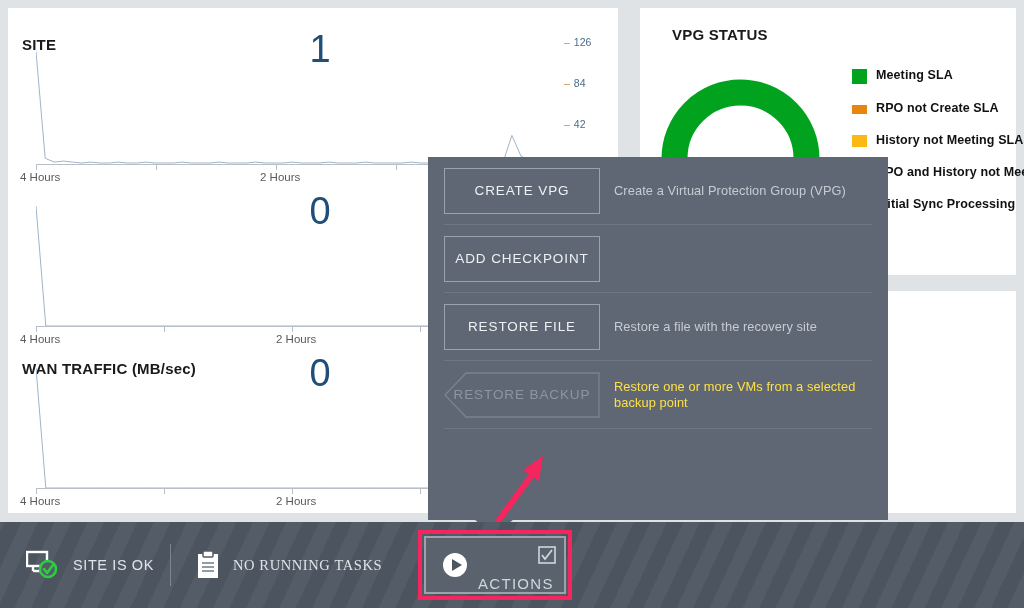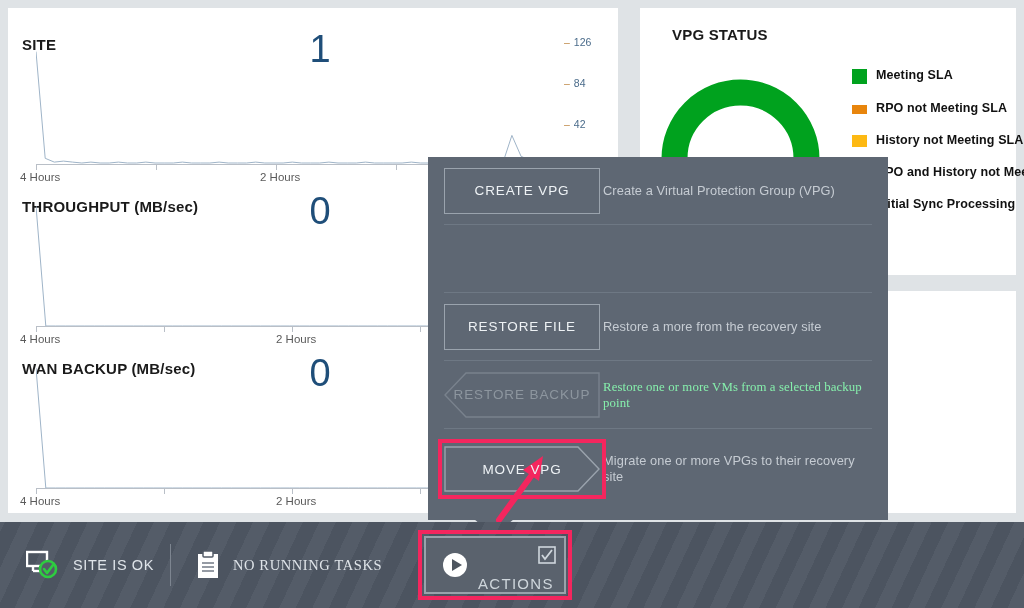--- a/index.html
+++ b/index.html
@@ -125,24 +125,24 @@
   }
   .act-row.last{ border-bottom:none; height:80px; }
   .act-btn{
     position:relative; width:156px; height:46px; flex:none;
     border:1px solid #9aa3ad;
     display:flex; align-items:center; justify-content:center;
     font-size:13.5px; color:#eef2f5; letter-spacing:.9px;
   }
   .act-btn.disabled{ color:#8d969f; border-color:#79828d; }
   .act-desc{
-    margin-left:3px; font-size:12.8px; color:#c6ccd3;
+    margin-left:14px; font-size:12.8px; color:#c6ccd3;
     line-height:16px; letter-spacing:.1px;
   }
-  .act-desc.dim{ color:#86efac;font-family:Liberation Serif, serif; }
+  .act-desc.dim{ color:#fde047; }
 
   
   .chev{ border:none; }
   .chev .chev-svg{ position:absolute; left:0; top:0; }
   .chev .chev-label{ position:relative; z-index:2; }
 
   #move-highlight{
     position:absolute; left:-6px; top:-7px; width:168px; height:60px;
     border:4px solid #f4265e; pointer-events:none;
   }
@@ -182,40 +182,39 @@
       <div class="tickmark" style="left:120px;"></div>
       <div class="tickmark" style="left:240px;"></div>
       <div class="tickmark" style="left:360px;"></div>
       <div class="tickmark" style="left:480px;"></div>
       <div class="xlabel" style="left:-16px;">4 Hours</div>
       <div class="xlabel" style="left:224px;">2 Hours</div>
     </div>
   </div>
 
   <div class="chart-block" id="chart-throughput" style="top:190px; height:140px;">
-    <div class="chart-title">THROUGHPUT (MB/sec)</div>
     <div class="chart-value shifted">0</div>
 
     <svg class="plot" id="spark-tp" style="top:8px; height:120px; width:576px;" viewBox="0 0 576 120" preserveAspectRatio="none">
       <polyline id="poly-tp" fill="none" stroke="#9fb4c8" stroke-width="1" points="0.0,0.0 9.8,120.0 19.5,120.0 29.3,120.0 39.1,120.0 48.8,120.0 58.6,120.0 68.3,120.0 78.1,120.0 87.9,120.0 97.6,120.0 107.4,120.0 117.2,120.0 126.9,120.0 136.7,120.0 146.4,120.0 156.2,120.0 166.0,120.0 175.7,120.0 185.5,120.0 195.3,120.0 205.0,120.0 214.8,120.0 224.5,120.0 234.3,120.0 244.1,120.0 253.8,120.0 263.6,120.0 273.4,120.0 283.1,120.0 292.9,120.0 302.6,120.0 312.4,120.0 322.2,120.0 331.9,120.0 341.7,120.0 351.5,120.0 361.2,120.0 371.0,120.0 380.7,120.0 390.5,120.0 400.3,120.0 410.0,120.0 419.8,120.0 429.6,120.0 439.3,120.0 449.1,120.0 458.8,120.0 468.6,120.0 478.4,120.0 488.1,120.0 497.9,120.0 507.7,120.0 517.4,120.0 527.2,120.0 536.9,120.0 546.7,120.0 556.5,120.0 566.2,120.0 576.0,120.0"></polyline>
     </svg>
 
     <div class="axis-x" style="top:128px; width:576px; left:28px;">
       <div class="tickmark" style="left:0;"></div>
       <div class="tickmark" style="left:128px;"></div>
       <div class="tickmark" style="left:256px;"></div>
       <div class="tickmark" style="left:384px;"></div>
       <div class="tickmark" style="left:512px;"></div>
       <div class="xlabel" style="left:-16px;">4 Hours</div>
       <div class="xlabel" style="left:240px;">2 Hours</div>
     </div>
   </div>
 
   <div class="chart-block" id="chart-wan" style="top:352px; height:140px;">
-    <div class="chart-title">WAN BACKUP (MB/sec)</div>
+    <div class="chart-title">WAN TRAFFIC (MB/sec)</div>
     <div class="chart-value shifted">0</div>
 
     <svg class="plot" id="spark-wan" style="top:8px; height:120px; width:576px;" viewBox="0 0 576 120" preserveAspectRatio="none">
       <polyline id="poly-wan" fill="none" stroke="#9fb4c8" stroke-width="1" points="0.0,0.0 9.8,120.0 19.5,120.0 29.3,120.0 39.1,120.0 48.8,120.0 58.6,120.0 68.3,120.0 78.1,120.0 87.9,120.0 97.6,120.0 107.4,120.0 117.2,120.0 126.9,120.0 136.7,120.0 146.4,120.0 156.2,120.0 166.0,120.0 175.7,120.0 185.5,120.0 195.3,120.0 205.0,120.0 214.8,120.0 224.5,120.0 234.3,120.0 244.1,120.0 253.8,120.0 263.6,120.0 273.4,120.0 283.1,120.0 292.9,120.0 302.6,120.0 312.4,120.0 322.2,120.0 331.9,120.0 341.7,120.0 351.5,120.0 361.2,120.0 371.0,120.0 380.7,120.0 390.5,120.0 400.3,120.0 410.0,120.0 419.8,120.0 429.6,120.0 439.3,120.0 449.1,120.0 458.8,120.0 468.6,120.0 478.4,120.0 488.1,120.0 497.9,120.0 507.7,120.0 517.4,120.0 527.2,120.0 536.9,120.0 546.7,120.0 556.5,120.0 566.2,120.0 576.0,120.0"></polyline>
     </svg>
 
     <div class="axis-x" style="top:128px; width:576px; left:28px;">
       <div class="tickmark" style="left:0;"></div>
       <div class="tickmark" style="left:128px;"></div>
       <div class="tickmark" style="left:256px;"></div>
@@ -234,21 +233,21 @@
     <circle cx="92.5" cy="92.5" r="66" fill="none" stroke="#00a21e" stroke-width="26"></circle>
   </svg>
 
   <div class="legend">
     <div class="legend-row">
       <span class="swatch" style="background:#00a21e"></span>
       <span class="legend-text">Meeting SLA</span>
     </div>
     <div class="legend-row">
       <span class="swatch" style="background:#e8850c; height:9px; margin-top:4px;"></span>
-      <span class="legend-text">RPO not Meeting SLA</span>
+      <span class="legend-text">RPO not Create SLA</span>
     </div>
     <div class="legend-row">
       <span class="swatch" style="background:#fdb913; height:12px; margin-top:2px;"></span>
       <span class="legend-text">History not Meeting SLA</span>
     </div>
     <div class="legend-row">
       <span class="swatch" style="background:#e8850c; height:9px; margin-top:4px;"></span>
       <span class="legend-text">RPO and History not Meeting SLA</span>
     </div>
     <div class="legend-row">
@@ -285,49 +284,42 @@
 <div id="actions-panel">
 
   <div class="act-row">
     <div class="act-btn">
       <span>CREATE VPG</span>
     </div>
     <div class="act-desc">Create a Virtual Protection Group (VPG)</div>
   </div>
 
   <div class="act-row">
+    <div class="act-btn">
+      <span>ADD CHECKPOINT</span>
+    </div>
   </div>
 
   <div class="act-row">
     <div class="act-btn">
       <span>RESTORE FILE</span>
     </div>
-    <div class="act-desc">Restore a more from the recovery site</div>
+    <div class="act-desc">Restore a file with the recovery site</div>
   </div>
 
   <div class="act-row">
     <div class="act-btn chev disabled">
       <svg class="chev-svg" width="156" height="46" viewBox="0 0 156 46">
         <polygon points="22,1 155,1 155,45 22,45 1,23" fill="none" stroke="#79828d" stroke-width="1.4"></polygon>
       </svg>
       <span class="chev-label">RESTORE BACKUP</span>
     </div>
     <div class="act-desc dim">Restore one or more VMs from a selected backup point</div>
   </div>
 
-  <div class="act-row last">
-    <div class="act-btn chev">
-      <svg class="chev-svg" width="156" height="46" viewBox="0 0 156 46">
-        <polygon points="1,1 134,1 155,23 134,45 1,45" fill="none" stroke="#9aa3ad" stroke-width="1.4"></polygon>
-      </svg>
-      <span class="chev-label">MOVE VPG</span>
-      <div id="move-highlight"></div>
-    </div>
-    <div class="act-desc">Migrate one or more VPGs to their recovery site</div>
-  </div>
 </div>
 
 <div id="panel-tail"></div>
 
 <svg id="anno-arrow" width="72" height="78" viewBox="0 0 72 78">
   <line x1="14" y1="72" x2="52" y2="20" stroke="#f4265e" stroke-width="6" stroke-linecap="round"></line>
   <polygon points="58,8 38,22 54,33" fill="#f4265e"></polygon>
 </svg>
 
 <div id="statusbar">

